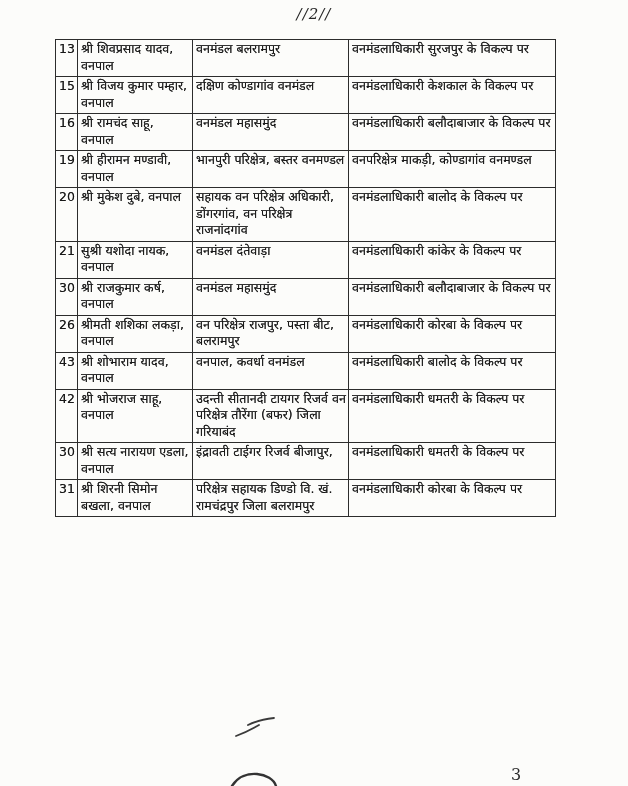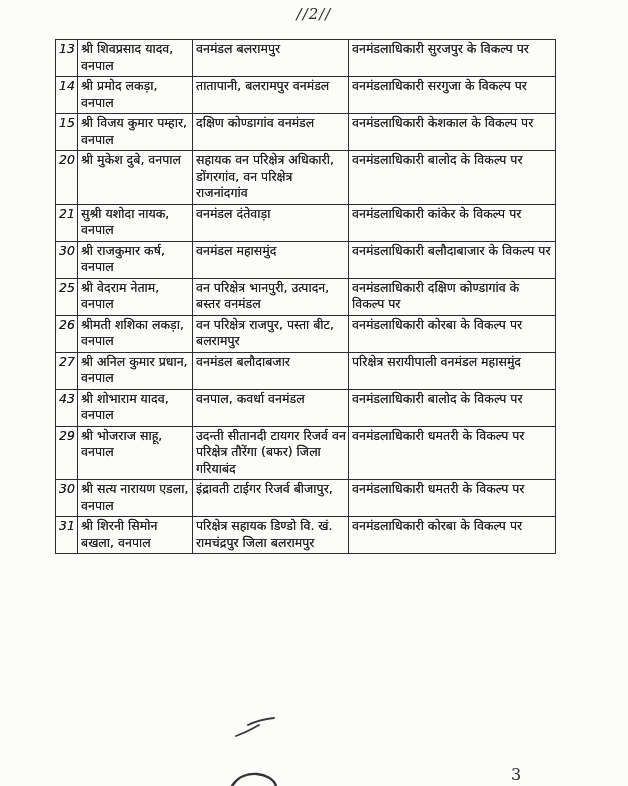--- a/index.html
+++ b/index.html
@@ -36,21 +36,21 @@
   table.doc-table td {
     border: 1.6px solid #2c2c2c;
     vertical-align: top;
     padding: 1px 2px 2px 3px;
     font-size: 12.5px;
     line-height: 16.5px;
     color: #171717;
     text-shadow: 0 0 0.4px rgba(20,20,20,0.65);
     word-break: normal;
   }
-  td.c-sno  { padding-left: 1px; padding-right: 0; font-style: italic; }
+  td.c-sno  { padding-left: 1px; padding-right: 0; }
   .page-number {
     position: absolute;
     left: 511px; top: 765px;
     font-family: "DejaVu Serif", serif;
     font-size: 16px;
     color: #2a2a2a;
   }
   .pen-mark, .signature-squiggle { position: absolute; }
   .pen-mark    { left: 230px; top: 714px; }
   .signature-squiggle { left: 228px; top: 771px; }
@@ -70,75 +70,69 @@
       <col style="width:207px">
     </colgroup>
     <tbody id="table-body">
         <tr>
       <td class="c-sno">13</td>
       <td class="c-name">श्री शिवप्रसाद यादव, वनपाल</td>
       <td class="c-cur">वनमंडल बलरामपुर</td>
       <td class="c-new">वनमंडलाधिकारी सुरजपुर के विकल्प पर</td>
     </tr>
         <tr>
-      <td class="c-sno">14</td>
-      <td class="c-name">श्री प्रमोद लकड़ा, वनपाल</td>
-      <td class="c-cur">तातापानी, बलरामपुर वनमंडल</td>
-      <td class="c-new">वनमंडलाधिकारी सरगुजा के विकल्प पर</td>
-    </tr>
-        <tr>
       <td class="c-sno">15</td>
       <td class="c-name">श्री विजय कुमार पम्हार, वनपाल</td>
       <td class="c-cur">दक्षिण कोण्डागांव वनमंडल</td>
       <td class="c-new">वनमंडलाधिकारी केशकाल के विकल्प पर</td>
+    </tr>
+        <tr>
+      <td class="c-sno">16</td>
+      <td class="c-name">श्री रामचंद साहू, वनपाल</td>
+      <td class="c-cur">वनमंडल महासमुंद</td>
+      <td class="c-new">वनमंडलाधिकारी बलौदाबाजार के विकल्प पर</td>
+    </tr>
+        <tr>
+      <td class="c-sno">19</td>
+      <td class="c-name">श्री हीरामन मण्डावी, वनपाल</td>
+      <td class="c-cur">भानपुरी परिक्षेत्र, बस्तर वनमण्डल</td>
+      <td class="c-new">वनपरिक्षेत्र माकड़ी, कोण्डागांव वनमण्डल</td>
     </tr>
         <tr>
       <td class="c-sno">20</td>
       <td class="c-name">श्री मुकेश दुबे, वनपाल</td>
       <td class="c-cur">सहायक वन परिक्षेत्र अधिकारी, डोंगरगांव, वन परिक्षेत्र राजनांदगांव</td>
       <td class="c-new">वनमंडलाधिकारी बालोद के विकल्प पर</td>
     </tr>
         <tr>
       <td class="c-sno">21</td>
       <td class="c-name">सुश्री यशोदा नायक, वनपाल</td>
       <td class="c-cur">वनमंडल दंतेवाड़ा</td>
       <td class="c-new">वनमंडलाधिकारी कांकेर के विकल्प पर</td>
     </tr>
         <tr>
       <td class="c-sno">30</td>
       <td class="c-name">श्री राजकुमार कर्ष, वनपाल</td>
       <td class="c-cur">वनमंडल महासमुंद</td>
       <td class="c-new">वनमंडलाधिकारी बलौदाबाजार के विकल्प पर</td>
     </tr>
         <tr>
-      <td class="c-sno">25</td>
-      <td class="c-name">श्री वेदराम नेताम, वनपाल</td>
-      <td class="c-cur">वन परिक्षेत्र भानपुरी, उत्पादन, बस्तर वनमंडल</td>
-      <td class="c-new">वनमंडलाधिकारी दक्षिण कोण्डागांव के विकल्प पर</td>
-    </tr>
-        <tr>
       <td class="c-sno">26</td>
       <td class="c-name">श्रीमती शशिका लकड़ा, वनपाल</td>
       <td class="c-cur">वन परिक्षेत्र राजपुर, पस्ता बीट, बलरामपुर</td>
       <td class="c-new">वनमंडलाधिकारी कोरबा के विकल्प पर</td>
-    </tr>
-        <tr>
-      <td class="c-sno">27</td>
-      <td class="c-name">श्री अनिल कुमार प्रधान, वनपाल</td>
-      <td class="c-cur">वनमंडल बलौदाबजार</td>
-      <td class="c-new">परिक्षेत्र सरायीपाली वनमंडल महासमुंद</td>
     </tr>
         <tr>
       <td class="c-sno">43</td>
       <td class="c-name">श्री शोभाराम यादव, वनपाल</td>
       <td class="c-cur">वनपाल, कवर्धा वनमंडल</td>
       <td class="c-new">वनमंडलाधिकारी बालोद के विकल्प पर</td>
     </tr>
         <tr>
-      <td class="c-sno">29</td>
+      <td class="c-sno">42</td>
       <td class="c-name">श्री भोजराज साहू, वनपाल</td>
       <td class="c-cur">उदन्ती सीतानदी टायगर रिजर्व वन परिक्षेत्र तौरेंगा (बफर) जिला गरियाबंद</td>
       <td class="c-new">वनमंडलाधिकारी धमतरी के विकल्प पर</td>
     </tr>
         <tr>
       <td class="c-sno">30</td>
       <td class="c-name">श्री सत्य नारायण एडला, वनपाल</td>
       <td class="c-cur">इंद्रावती टाईगर रिजर्व बीजापुर,</td>
       <td class="c-new">वनमंडलाधिकारी धमतरी के विकल्प पर</td>
     </tr>

